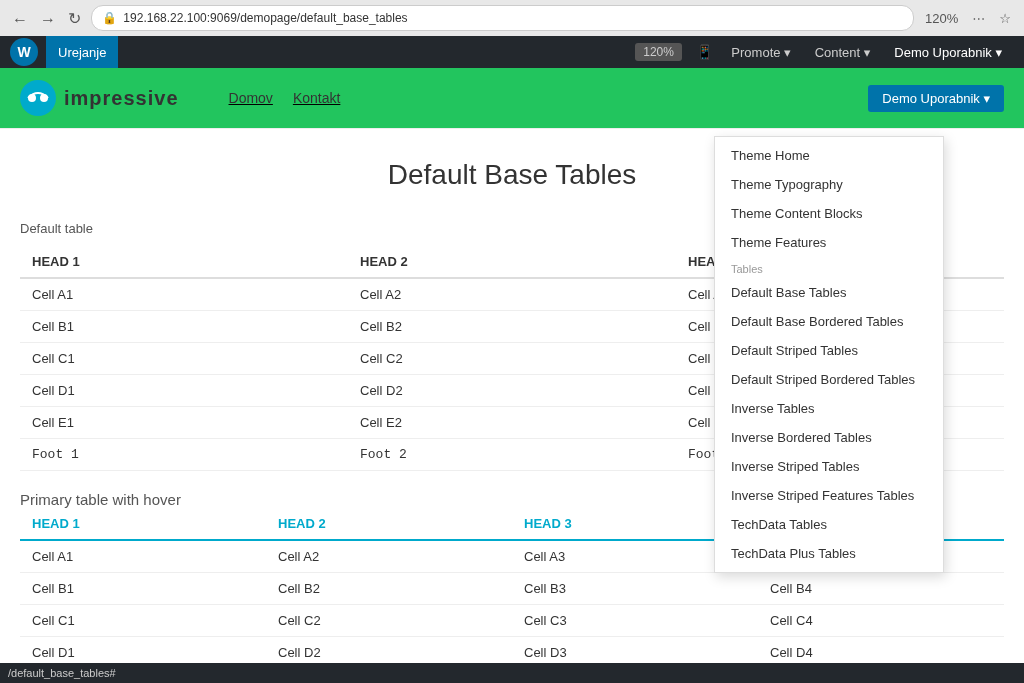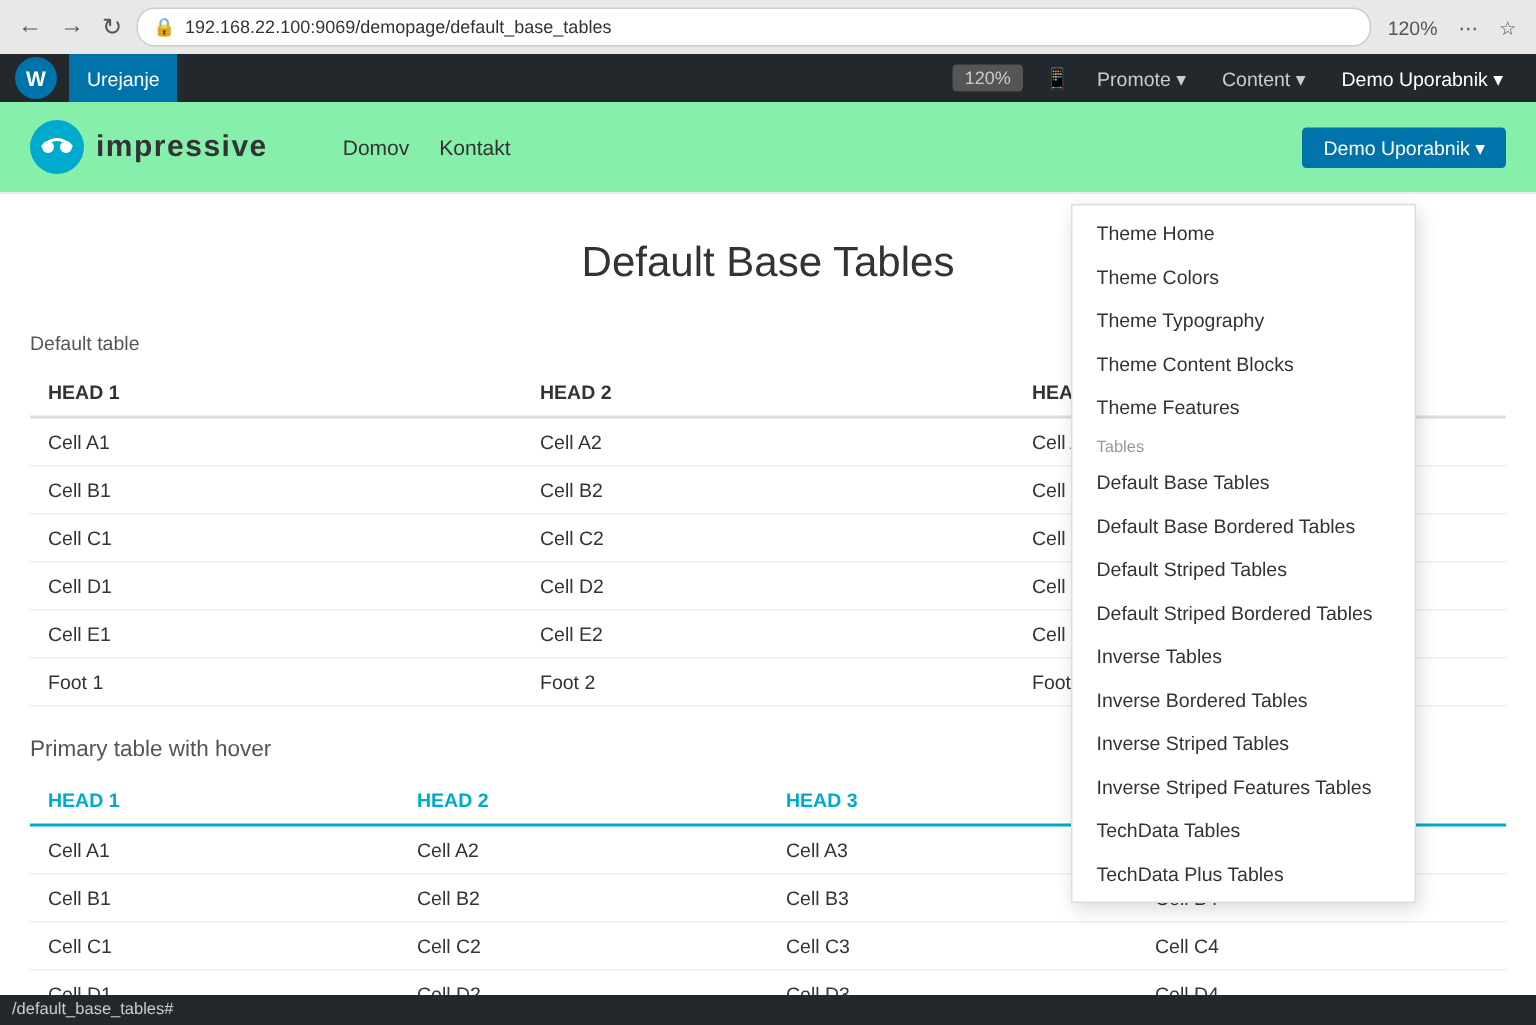--- a/index.html
+++ b/index.html
@@ -55,21 +55,21 @@
       align-items: center;
       justify-content: center;
       color: white;
       font-size: 14px;
       font-weight: bold;
       margin-right: 8px;
     }
 
     
     .site-header {
-      background: #86efac;
+      background: #22c55e;
       border-bottom: 1px solid #eee;
       padding: 12px 20px;
       display: flex;
       align-items: center;
       gap: 30px;
     }
     .site-logo {
       display: flex;
       align-items: center;
       gap: 8px;
@@ -81,20 +81,21 @@
     .logo-text {
       font-size: 20px;
       font-weight: bold;
       color: #333;
       letter-spacing: 1px;
     }
     .site-nav {
       display: flex;
       gap: 20px;
       margin-left: 20px;
+      text-decoration: underline;
     }
     .nav-item {
       font-size: 14px;
       color: #333;
       cursor: pointer;
       text-decoration: none;
     }
     .header-right {
       margin-left: auto;
       display: flex;
@@ -148,40 +149,41 @@
     }
     .default-table td {
       padding: 8px 12px;
       font-size: 13px;
       color: #333;
       border-bottom: 1px solid #eee;
     }
     .default-table tfoot td {
       color: #333;
       padding: 8px 12px;
+      font-family: Liberation Mono, monospace;
     }
     .primary-table th {
       font-weight: bold;
       font-size: 13px;
       color: #00aacc;
       padding: 8px 12px;
       text-align: left;
       border-bottom: 2px solid #00aacc;
     }
     .primary-table td {
       padding: 8px 12px;
       font-size: 13px;
       color: #333;
       border-bottom: 1px solid #eee;
     }
     .section-title {
       font-size: 15px;
       color: #555;
       margin-top: 20px;
-      margin-bottom: 10px;
+      margin-bottom: 0;
     }
 
     
     .dropdown-menu {
       position: absolute;
       top: 60px;
       right: 0;
       background: #fff;
       border: 1px solid #ddd;
       box-shadow: 2px 4px 12px rgba(0,0,0,0.15);
@@ -299,21 +301,20 @@
     <div class="zoom-indicator">120%</div>
     <span class="device-btn">📱</span>
     <div class="admin-bar-item">Promote ▾</div>
     <div class="admin-bar-item">Content ▾</div>
     <div class="admin-bar-item" style="color:#fff;">Demo Uporabnik ▾</div>
   </div>
 
   <div class="impressive-dropdown-wrapper">
     <div class="dropdown-menu" style="position:relative;top:0;right:0;">
       <div class="dropdown-item">Theme Home</div>
-      <div class="dropdown-item">Theme Colors</div>
       <div class="dropdown-item">Theme Typography</div>
       <div class="dropdown-item">Theme Content Blocks</div>
       <div class="dropdown-item">Theme Features</div>
       <div class="dropdown-section-label">Tables</div>
       <div class="dropdown-item">Default Base Tables</div>
       <div class="dropdown-item">Default Base Bordered Tables</div>
       <div class="dropdown-item">Default Striped Tables</div>
       <div class="dropdown-item">Default Striped Bordered Tables</div>
       <div class="dropdown-item">Inverse Tables</div>
       <div class="dropdown-item">Inverse Bordered Tables</div>

